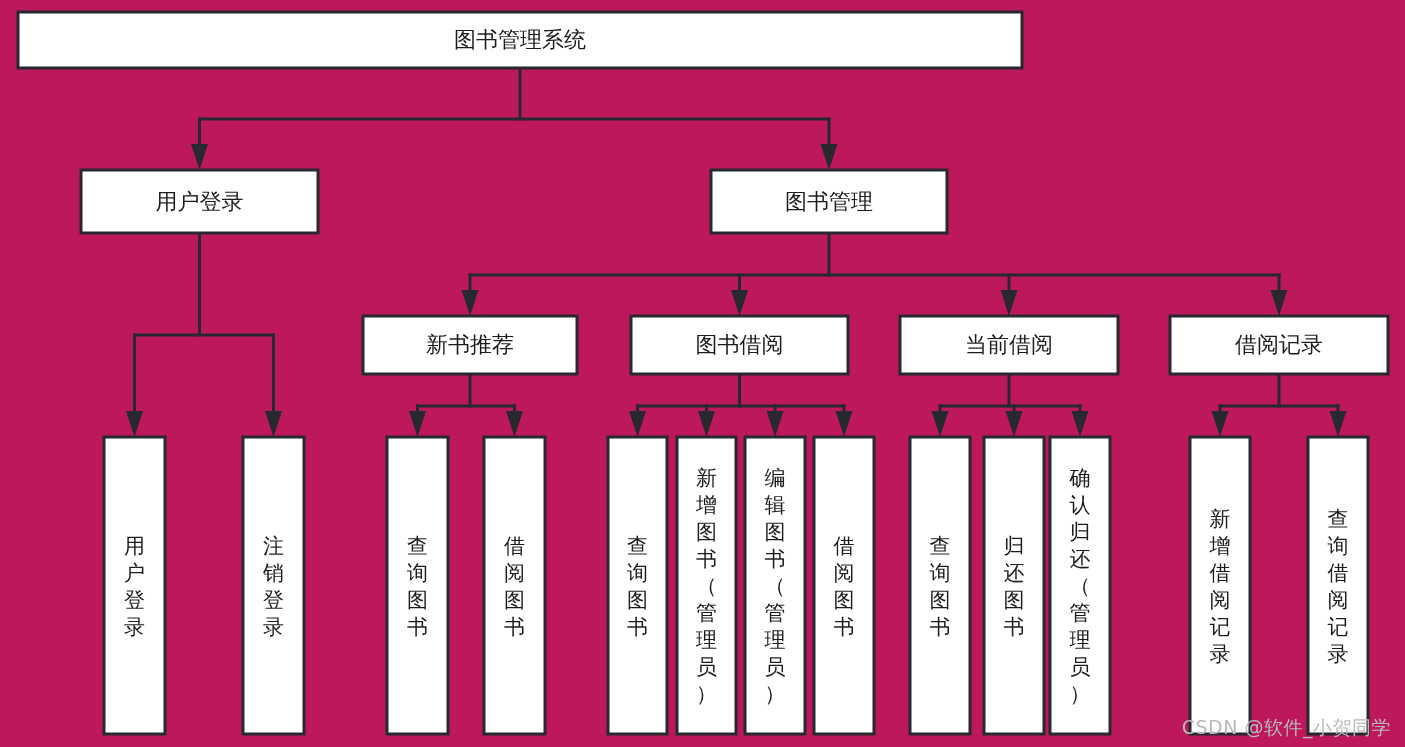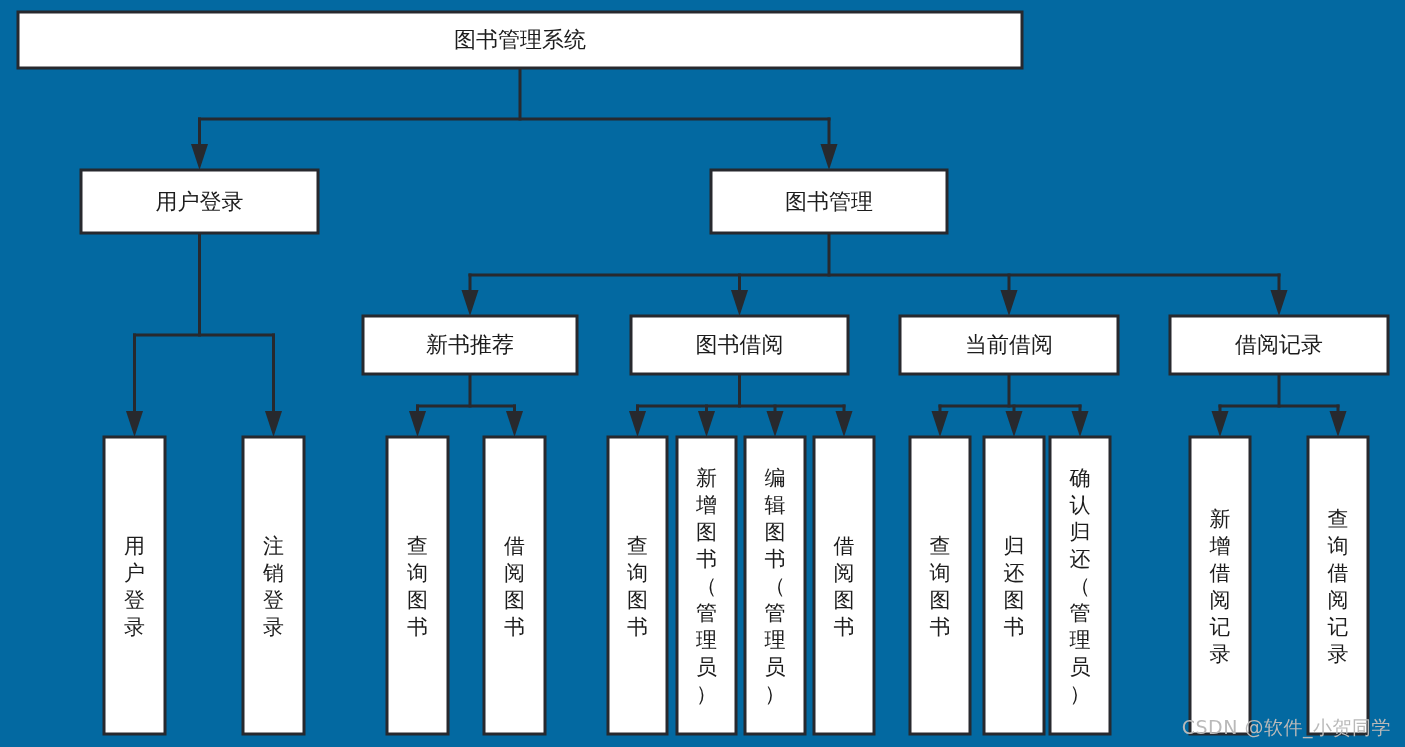--- a/index.html
+++ b/index.html
@@ -10,21 +10,21 @@
   body {
     width: 1405px;
     height: 747px;
     font-family: "DejaVu Sans", "Liberation Sans", sans-serif;
     overflow: hidden;
   }
   #diagram-root {
     position: relative;
     width: 1405px;
     height: 747px;
-    background: #0369a1;
+    background: #be185d;
   }
   svg#tree-svg {
     position: absolute;
     top: 0;
     left: 0;
     width: 1405px;
     height: 747px;
   }
   .node-box {
     fill: #ffffff;

